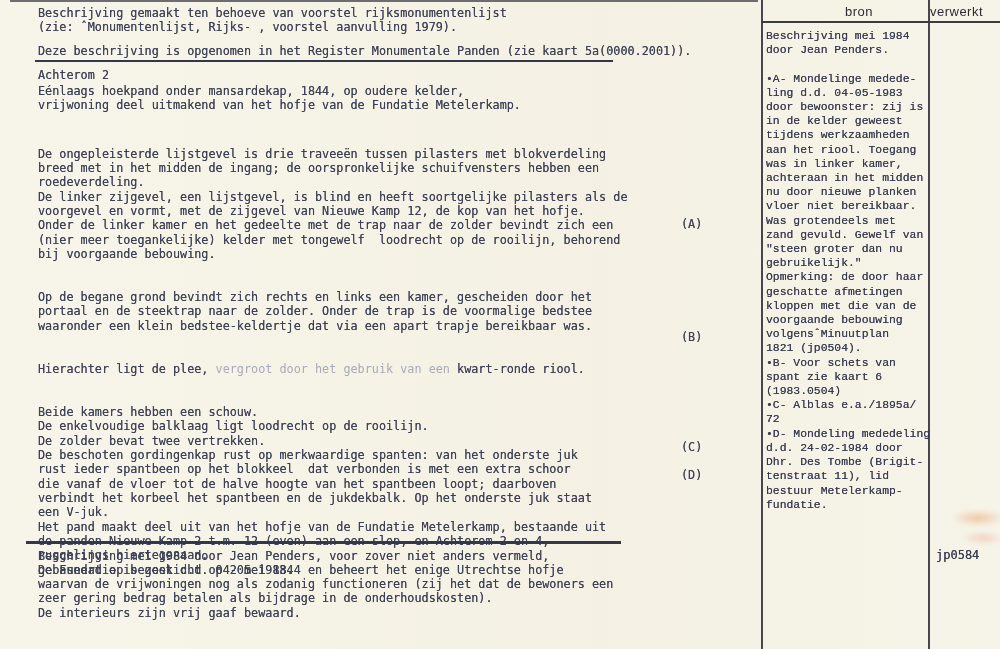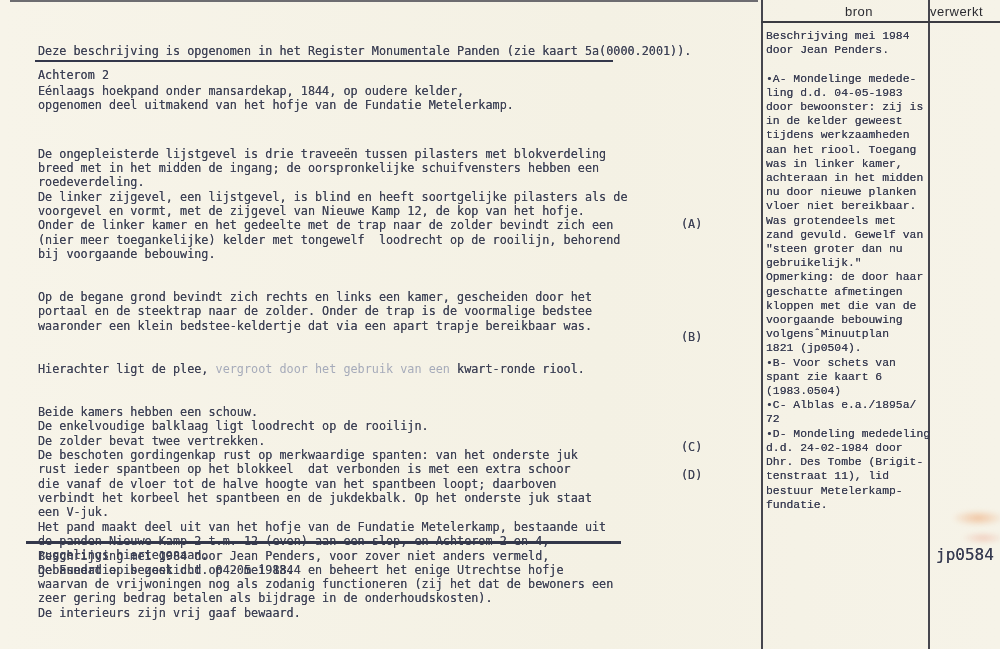--- a/index.html
+++ b/index.html
@@ -44,28 +44,30 @@
           text-shadow: 0 0 0.6px rgba(58,62,86,0.75); }
   .smudge { position: absolute; pointer-events: none; filter: blur(2px); }
 </style>
 </head>
 <body>
 
 <div class="page">
 
   <div class="hrule" style="top:0; left:10px; width:748px; height:2px; background:#55555c; opacity:.85;"></div>
 
+  <div class="mono" style="top:6px; left:38px;">Beschrijving gemaakt ten behoeve van voorstel rijksmonumentenlijst
+(zie: ˆMonumentenlijst, Rijks- , voorstel aanvulling 1979).</div>
 
   <div class="mono" style="top:44px; left:38px;">Deze beschrijving is opgenomen in het Register Monumentale Panden (zie kaart 5a(0000.2001)).</div>
   <div class="hrule" style="top:60px; left:35px; width:578px; height:2px;"></div>
 
   <div class="mono" style="top:68px; left:38px;">Achterom 2</div>
 
   <div class="mono" style="top:84px; left:38px;">Eénlaags hoekpand onder mansardekap, 1844, op oudere kelder,
-opgenomen deel uitmakend van het hofje van de Fundatie Metelerkamp.</div>
+vrijwoning deel uitmakend van het hofje van de Fundatie Metelerkamp.</div>
 
   <div class="mono" style="top:118px; left:38px;">
     <div>De ongepleisterde lijstgevel is drie traveeën tussen pilasters met blokverdeling
 breed met in het midden de ingang; de oorspronkelijke schuifvensters hebben een
 roedeverdeling.
 De linker zijgevel, een lijstgevel, is blind en heeft soortgelijke pilasters als de
 voorgevel en vormt, met de zijgevel van Nieuwe Kamp 12, de kop van het hofje.
 Onder de linker kamer en het gedeelte met de trap naar de zolder bevindt zich een
 (nier meer toegankelijke) kelder met tongewelf  loodrecht op de rooilijn, behorend
 bij voorgaande bebouwing.</div>
@@ -136,20 +138,20 @@
 (1983.0504)
 •C- Alblas e.a./1895a/
 72
 •D- Mondeling mededeling
 d.d. 24-02-1984 door
 Dhr. Des Tombe (Brigit-
 tenstraat 11), lid
 bestuur Metelerkamp-
 fundatie.</div>
 
-  <div class="bron-mono" style="top:548px; left:936px; font-size:16px;">jp0584</div>
+  <div class="bron-mono" style="top:548px; left:936px; font-size:12px;">jp0584</div>
 
   <div class="smudge" style="left:952px; top:510px; width:52px; height:16px;
               background:radial-gradient(ellipse at center, rgba(232,120,45,0.38), rgba(232,120,45,0) 72%);"></div>
   <div class="smudge" style="left:962px; top:532px; width:42px; height:12px;
               background:radial-gradient(ellipse at center, rgba(228,110,80,0.28), rgba(228,110,80,0) 72%);"></div>
 
 </div>
 
 </body></html>

